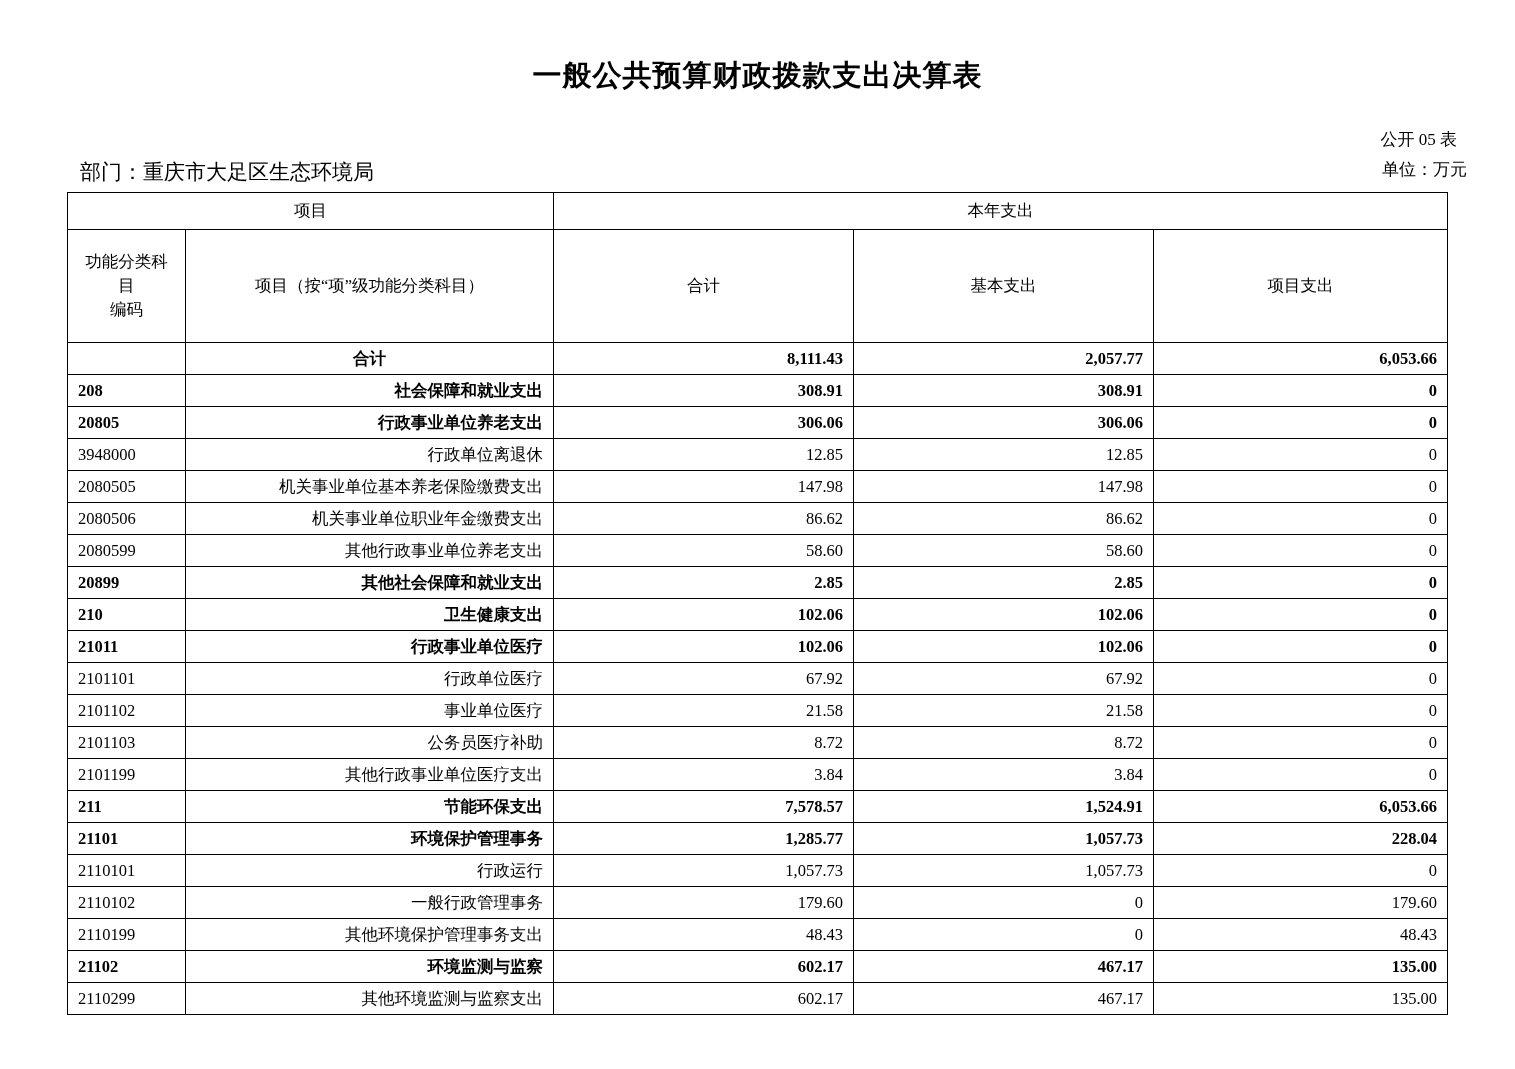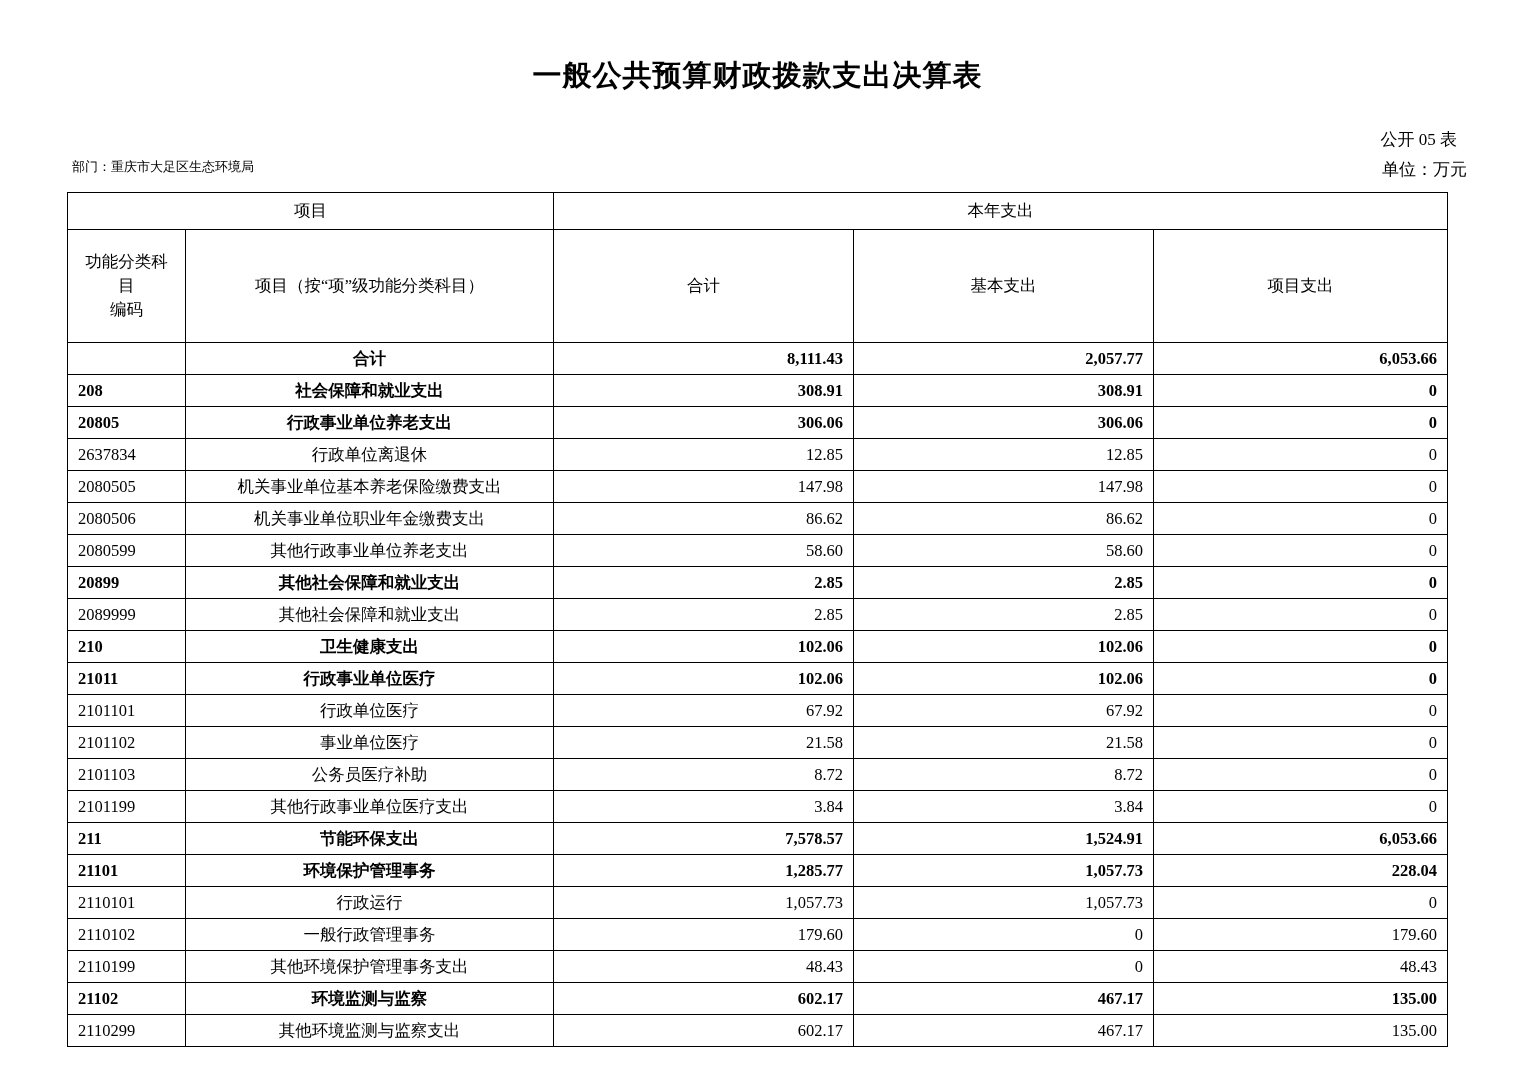--- a/index.html
+++ b/index.html
@@ -41,23 +41,23 @@
     top: 0;
     font-size: 17px;
   }
   .meta-row2 {
     position: relative;
     margin-top: 8px;
     height: 24px;
   }
   .meta-left {
     position: absolute;
-    left: 72px;
+    left: 80px;
     top: 0;
-    font-size: 13px;
+    font-size: 21px;
   }
   .meta-right {
     position: absolute;
     right: 48px;
     top: 0;
     font-size: 17px;
   }
   table.budget {
     border-collapse: collapse;
     margin: 10px auto 0 auto;
@@ -85,21 +85,21 @@
     height: 112px;
   }
   .head-code-label {
     line-height: 1.45;
   }
   td.code {
     text-align: left;
     height: 31px;
   }
   td.name {
-    text-align: center;
+    text-align: right;
     height: 31px;
   }
   td.num {
     text-align: right;
     height: 31px;
   }
   td.center {
     text-align: center;
   }
   tr.bold td {
@@ -162,21 +162,21 @@
           <td class="num">0</td>
         </tr>
         <tr class="bold">
           <td class="code">20805</td>
           <td class="name">行政事业单位养老支出</td>
           <td class="num">306.06</td>
           <td class="num">306.06</td>
           <td class="num">0</td>
         </tr>
         <tr>
-          <td class="code">2637834</td>
+          <td class="code">3948000</td>
           <td class="name">行政单位离退休</td>
           <td class="num">12.85</td>
           <td class="num">12.85</td>
           <td class="num">0</td>
         </tr>
         <tr>
           <td class="code">2080505</td>
           <td class="name">机关事业单位基本养老保险缴费支出</td>
           <td class="num">147.98</td>
           <td class="num">147.98</td>
@@ -191,27 +191,20 @@
         </tr>
         <tr>
           <td class="code">2080599</td>
           <td class="name">其他行政事业单位养老支出</td>
           <td class="num">58.60</td>
           <td class="num">58.60</td>
           <td class="num">0</td>
         </tr>
         <tr class="bold">
           <td class="code">20899</td>
-          <td class="name">其他社会保障和就业支出</td>
-          <td class="num">2.85</td>
-          <td class="num">2.85</td>
-          <td class="num">0</td>
-        </tr>
-        <tr>
-          <td class="code">2089999</td>
           <td class="name">其他社会保障和就业支出</td>
           <td class="num">2.85</td>
           <td class="num">2.85</td>
           <td class="num">0</td>
         </tr>
         <tr class="bold">
           <td class="code">210</td>
           <td class="name">卫生健康支出</td>
           <td class="num">102.06</td>
           <td class="num">102.06</td>

